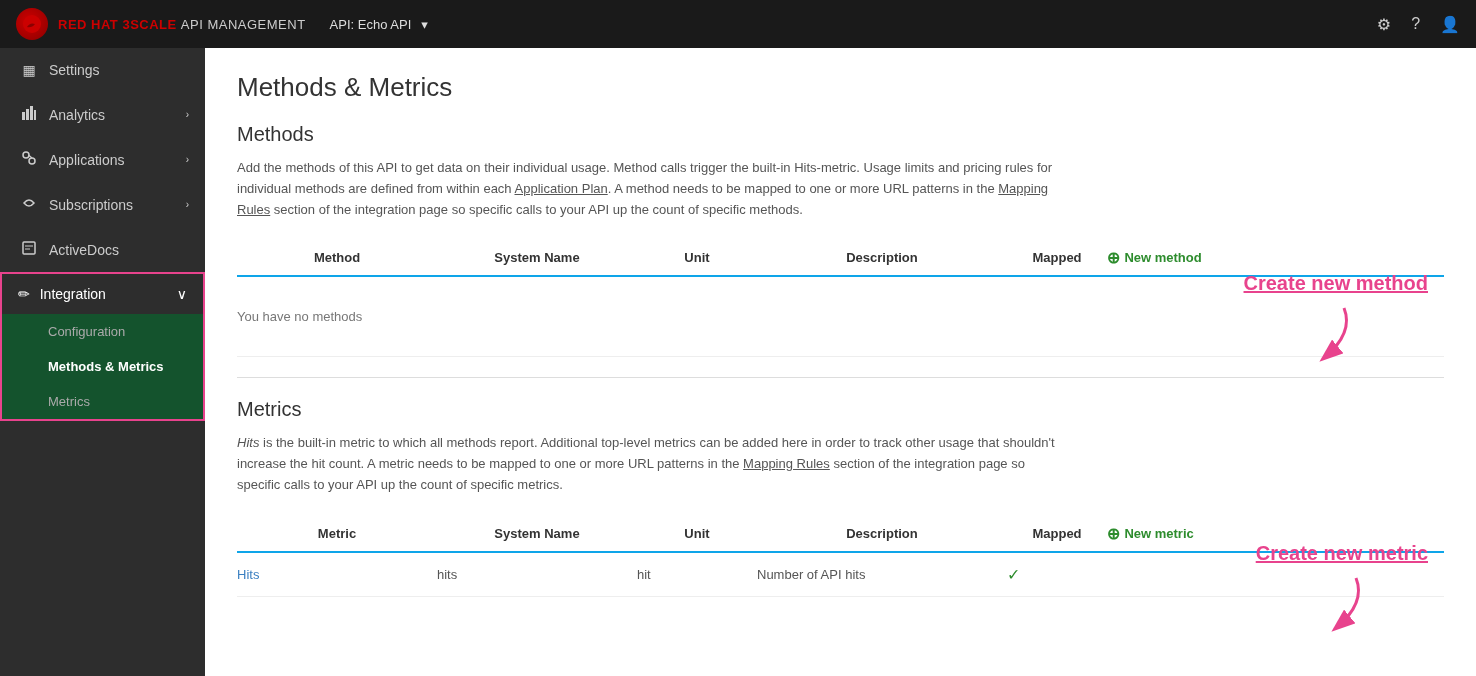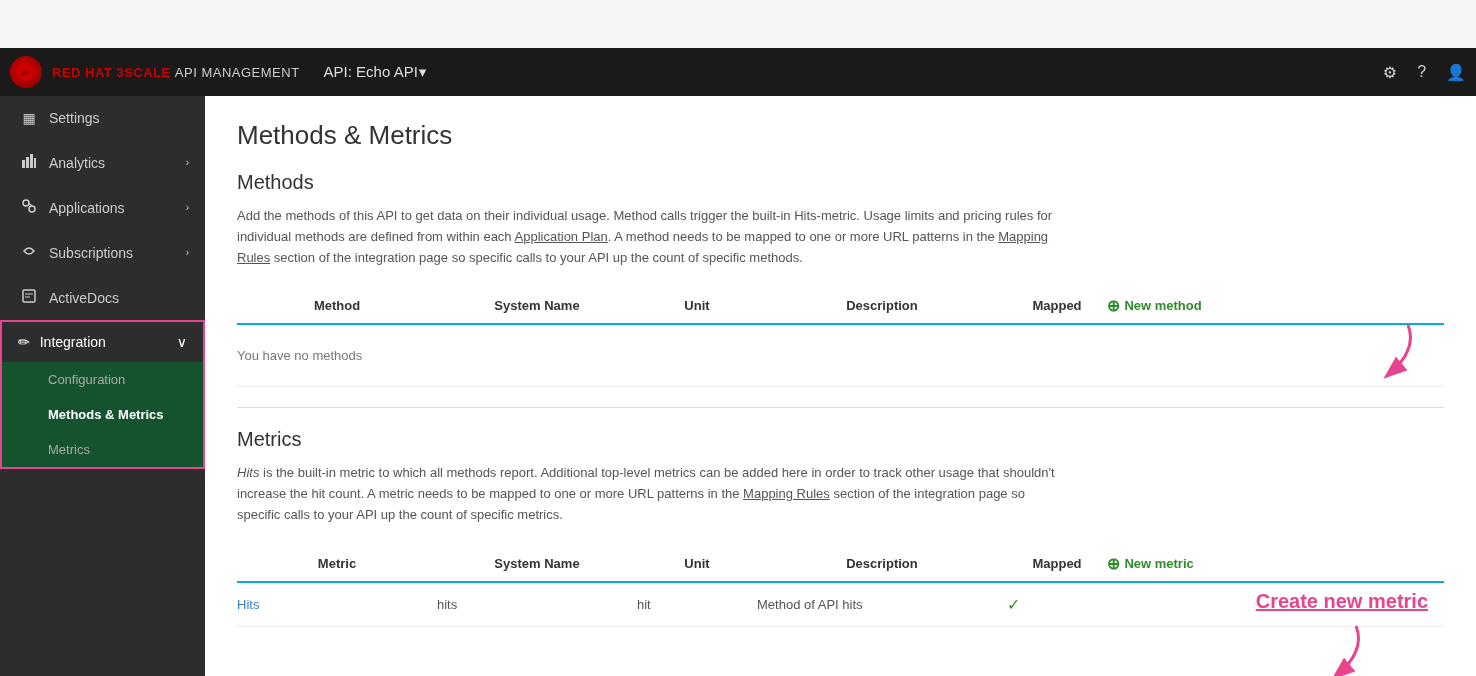--- a/index.html
+++ b/index.html
@@ -5,23 +5,22 @@
     * { box-sizing: border-box; margin: 0; padding: 0; }
     body { font-family: 'Helvetica Neue', Arial, sans-serif; font-size: 14px; background: #f5f5f5; display: flex; flex-direction: column; height: 676px; overflow: hidden; }
 
     
     .top-header {
       background: #1a1a1a;
       color: #fff;
       display: flex;
       align-items: center;
       height: 48px;
-      padding: 0 10px;
+      padding: 0 16px;
       flex-shrink: 0;
-      margin-top: 48px;
     }
     .logo-area {
       display: flex;
       align-items: center;
       gap: 10px;
     }
     .logo-circle {
       width: 32px;
       height: 32px;
       border-radius: 50%;
@@ -32,24 +31,24 @@
     .brand-text {
       font-size: 13px;
       font-weight: bold;
       color: #fff;
       letter-spacing: 0.5px;
     }
     .brand-text span { color: #cc0000; }
     .api-selector {
       margin-left: 24px;
       color: #ddd;
-      font-size: 15px;
-      display: flex;
-      align-items: flex-start;
-      gap: 1px;
+      font-size: 13px;
+      display: flex;
+      align-items: flex-end;
+      gap: 10px;
       cursor: pointer;
     }
     .header-actions {
       margin-left: auto;
       display: flex;
       align-items: center;
       gap: 20px;
     }
     .header-icon {
       color: #ccc;
@@ -204,21 +203,21 @@
       display: flex;
       align-items: center;
       gap: 4px;
       white-space: nowrap;
     }
     .new-btn .plus { font-size: 16px; }
 
     .no-methods-row td {
       color: #777;
       font-style: normal;
-      padding: 23px 0;
+      padding: 32px 0;
       margin-top: 10px;
     }
 
     .check-mark {
       color: #2d8c2d;
       font-size: 16px;
     }
 
     .create-annotation-methods {
       position: absolute;
@@ -417,31 +416,32 @@
               </th>
             </tr>
           </thead>
           <tbody>
             <tr>
               <td class="link-cell">
                 <a href="#">Hits</a>
               </td>
               <td>hits</td>
               <td>hit</td>
-              <td>Method of API hits</td>
+              <td>Number of API hits</td>
               <td>
                 <span class="check-mark">✓</span>
               </td>
               <td></td>
             </tr>
           </tbody>
         </table>
       </section>
 
       <div class="create-annotation-methods" style="position:absolute; right:16px; top:200px; text-align:right;">
+        <div class="annotation-text">Create new method</div>
         <svg class="arrow-svg" width="120" height="60" viewBox="0 0 120 60">
           <defs>
             <marker id="arrowhead1" markerWidth="8" markerHeight="6" refX="6" refY="3" orient="auto">
               <polygon points="0 0, 8 3, 0 6" fill="#e8438d"></polygon>
             </marker>
           </defs>
           <path d="M 100 5 Q 110 30 80 55" stroke="#e8438d" stroke-width="3" fill="none" marker-end="url(#arrowhead1)"></path>
         </svg>
       </div>
 

